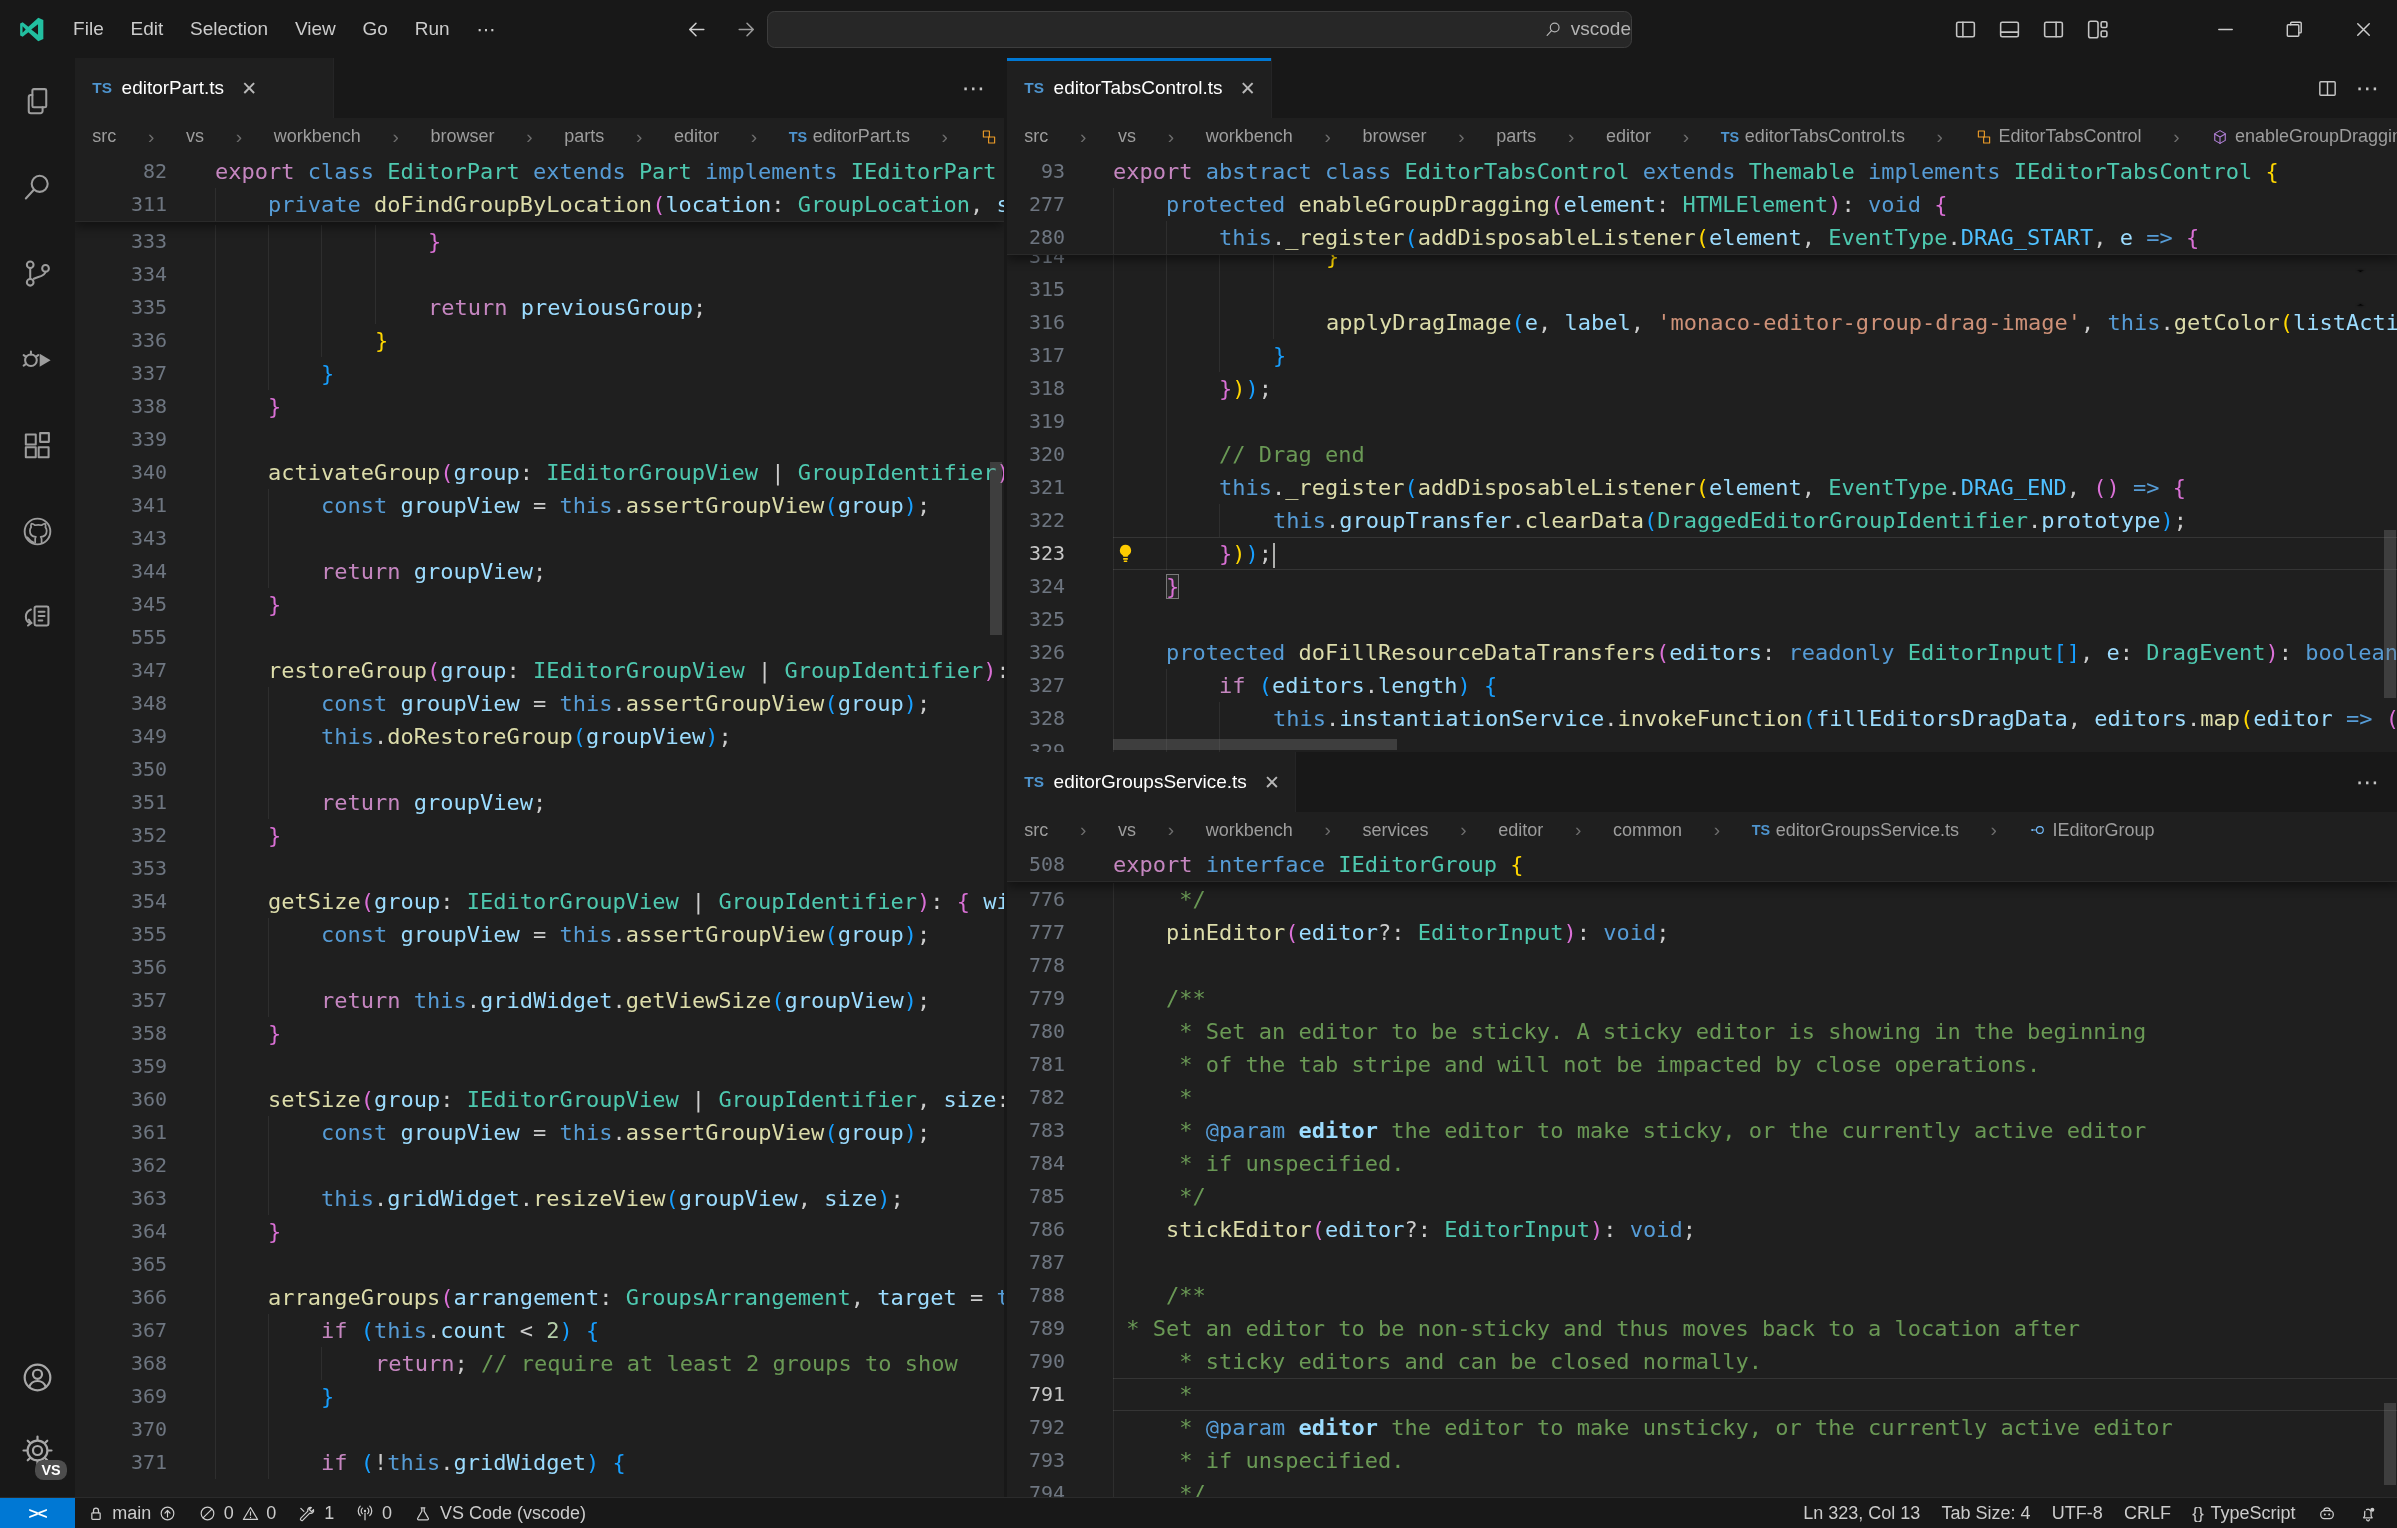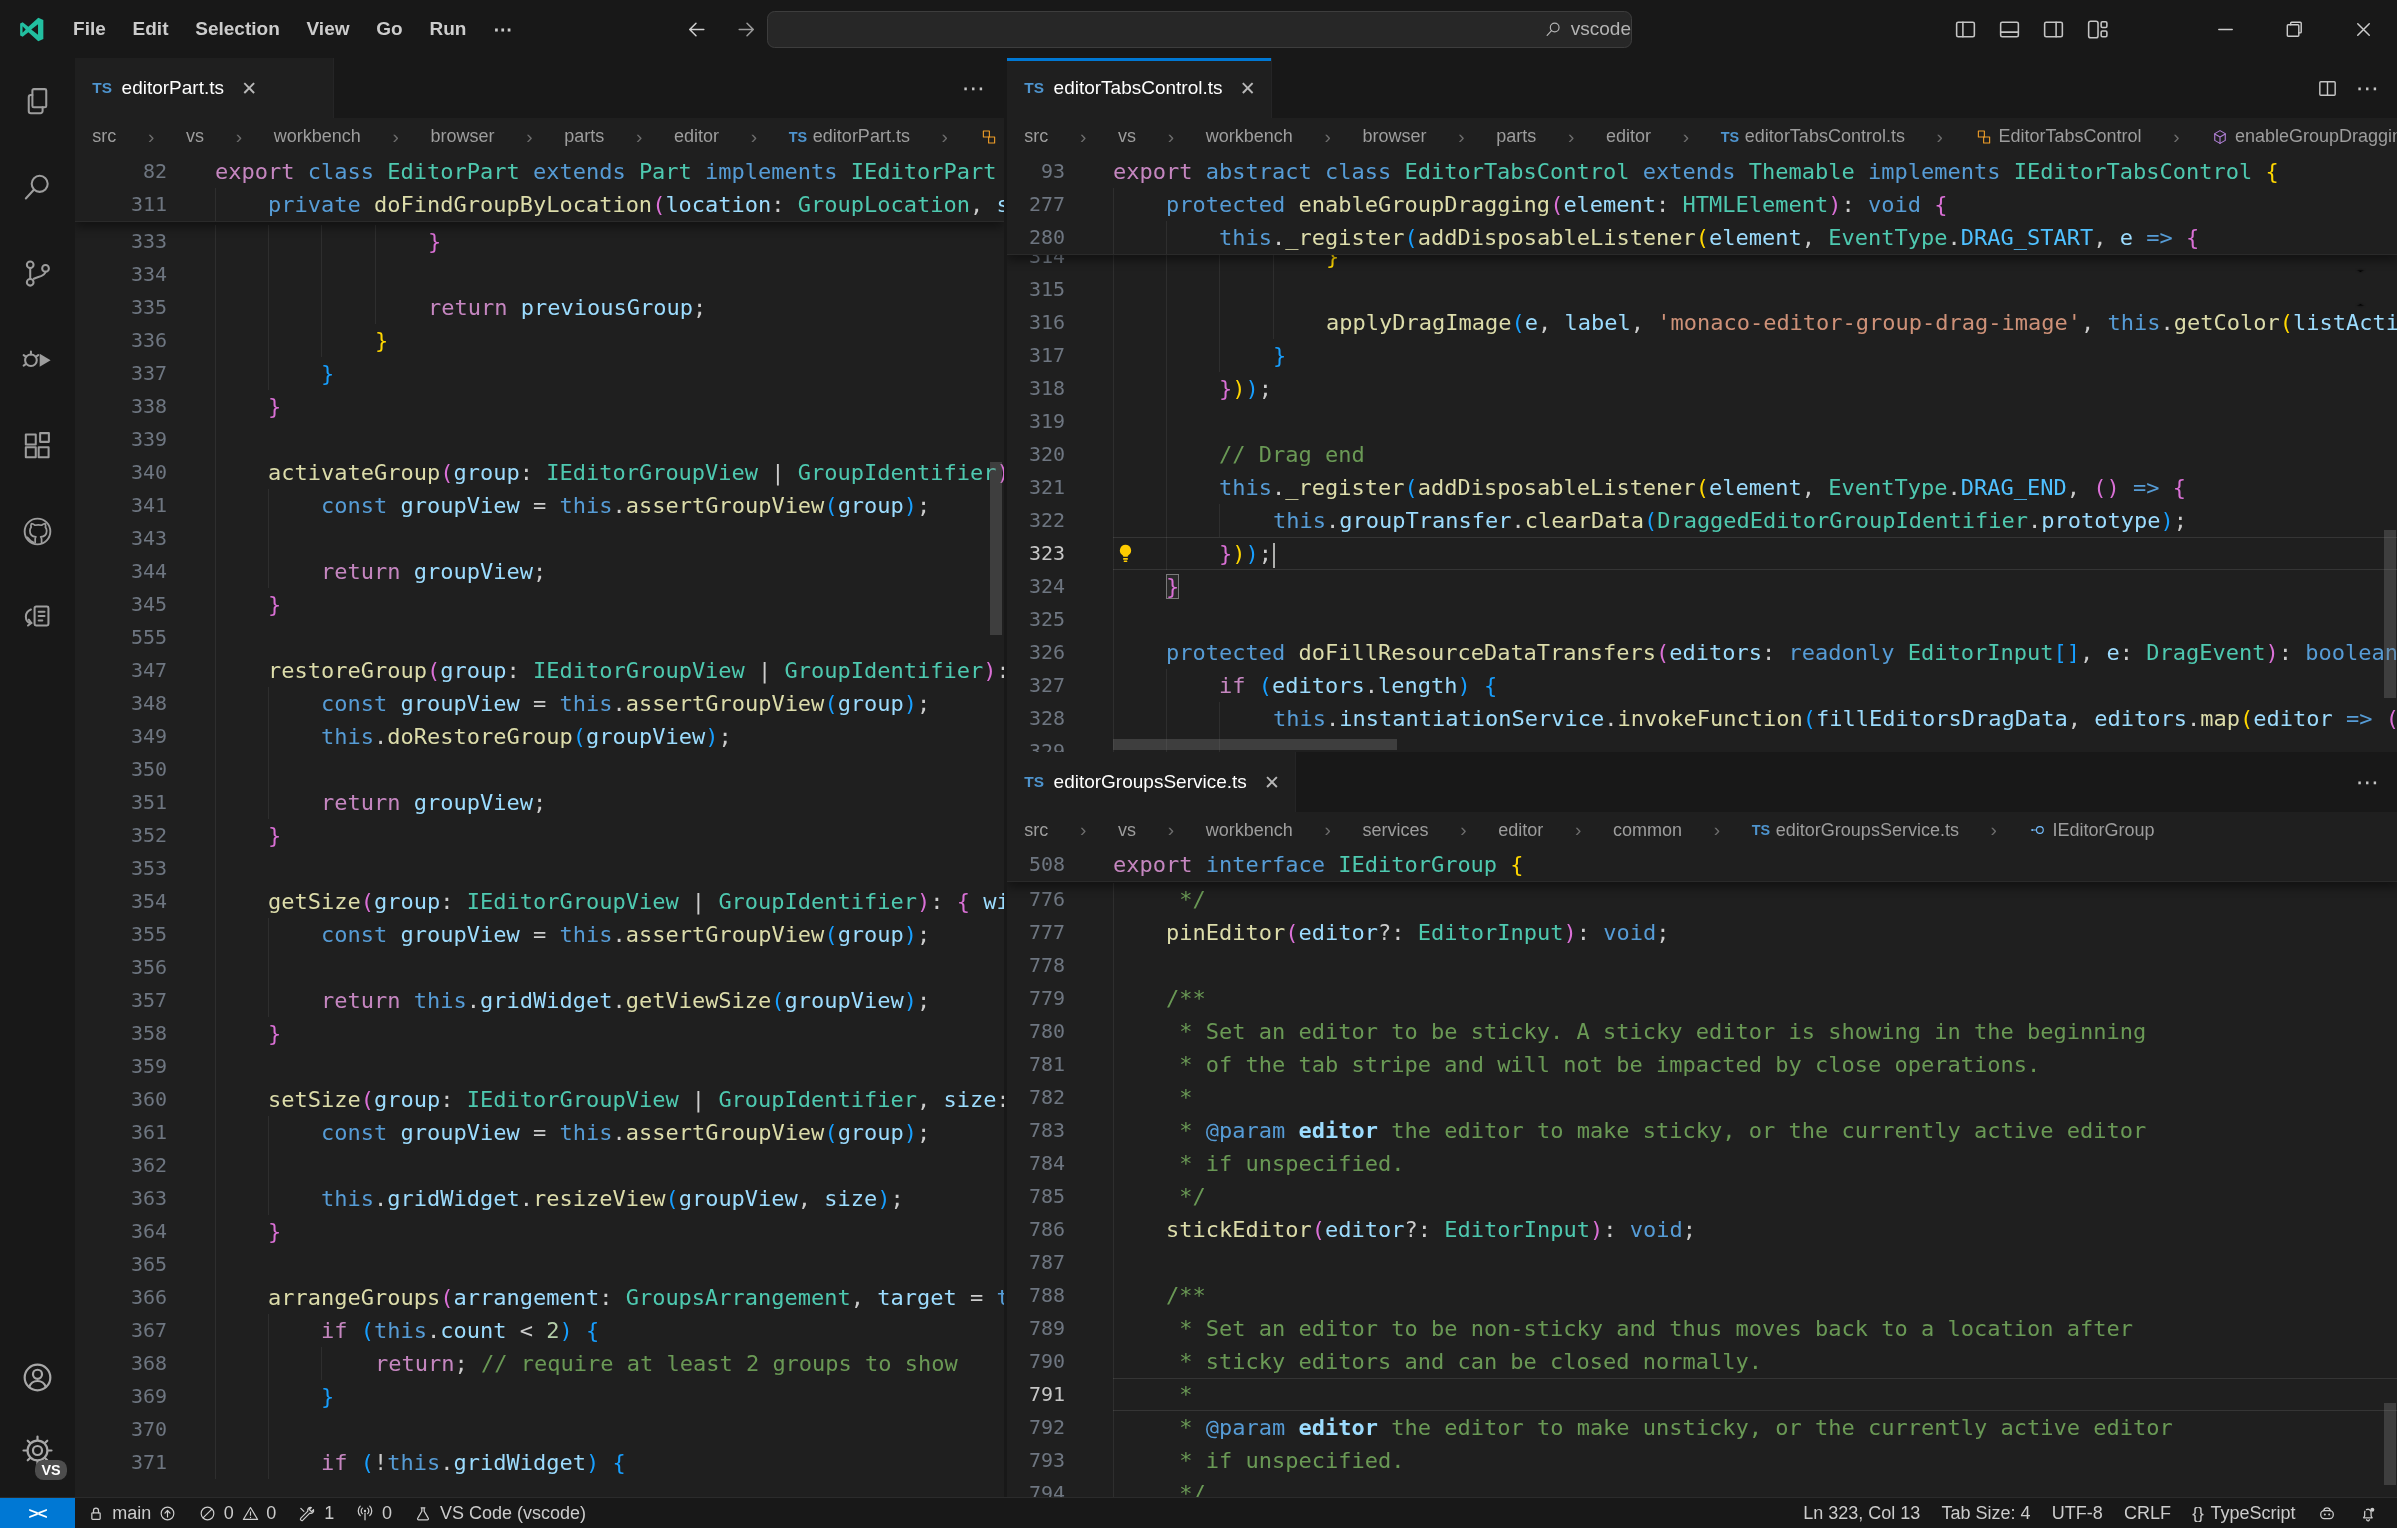--- a/index.html
+++ b/index.html
@@ -117,21 +117,21 @@
 <body>
 
 <div id="screen" style="--accent: #0078d4; --chrome-bg: #181818; --editor-bg: #1f1f1f; --remote-bg: #0078d4; --tok-tx: #cccccc; --tok-k1: #c586c0; --tok-k2: #569cd6; --tok-ty: #4ec9b0; --tok-fn: #dcdcaa; --tok-vr: #9cdcfe; --tok-cn: #4fc1ff; --tok-st: #ce9178; --tok-cm: #6a9955; --tok-nm: #b5cea8; --tok-b1: #ffd700; --tok-b2: #da70d6; --tok-b3: #179fff; --tok-dt: #569cd6; --tok-pm: #9cdcfe; --ic-ts: #4e94ce; --ic-class: #ee9d28; --ic-method: #b180d7; --ic-interface: #75beff;">
 
   <div id="titlebar">
     <span id="logo" class="icon">
         <svg viewBox="0 0 24 24">
           <path fill="#22bfa0" stroke="none" fill-rule="evenodd" d="M17.6 2.2l4.2 2v15.6l-4.2 2-8.2-7.5-4.7 3.6-2.1-1V7.1l2.1-1 4.7 3.6 8.2-7.5zM17.4 7.7L11.8 12l5.6 4.3V7.7zM4.6 9.3L7.2 12l-2.6 2.7V9.3z"></path>
         </svg>
       </span>
-    <div id="menubar" style="display: flex; font-weight: bold;">
+    <div id="menubar" style="display: flex;">
         <span class="menu-item">File</span>
         <span class="menu-item">Edit</span>
         <span class="menu-item">Selection</span>
         <span class="menu-item">View</span>
         <span class="menu-item">Go</span>
         <span class="menu-item">Run</span>
         <span class="menu-item">⋯</span>
       </div>
     <div id="nav-arrows">
         <span class="icon" style="color:#cfcfcf">
@@ -781,21 +781,21 @@
           <div class="line">
             <span class="ln">787</span>
             <span class="lc" style="padding-left:53px"><span class="ig" style="left:0px"></span></span>
           </div>
           <div class="line">
             <span class="ln">788</span>
             <span class="lc" style="padding-left:53px"><span class="ig" style="left:0px"></span><span class="tok-cm">/**</span></span>
           </div>
           <div class="line">
             <span class="ln">789</span>
-            <span class="lc" style="padding-left:53px"><span class="ig" style="left:0px"></span><span class="tok-cm"> * Set an editor to be non-sticky and thus moves back to a location after</span></span>
+            <span class="lc" style=""><span class="ig" style="left:0px"></span><span class="tok-cm"> * Set an editor to be non-sticky and thus moves back to a location after</span></span>
           </div>
           <div class="line">
             <span class="ln">790</span>
             <span class="lc" style="padding-left:53px"><span class="ig" style="left:0px"></span><span class="tok-cm"> * sticky editors and can be closed normally.</span></span>
           </div>
           <div class="line cur">
             <span class="ln">791</span>
             <span class="lc" style="padding-left:53px"><span class="ig" style="left:0px"></span><span class="tok-cm"> *</span></span>
           </div>
           <div class="line">

